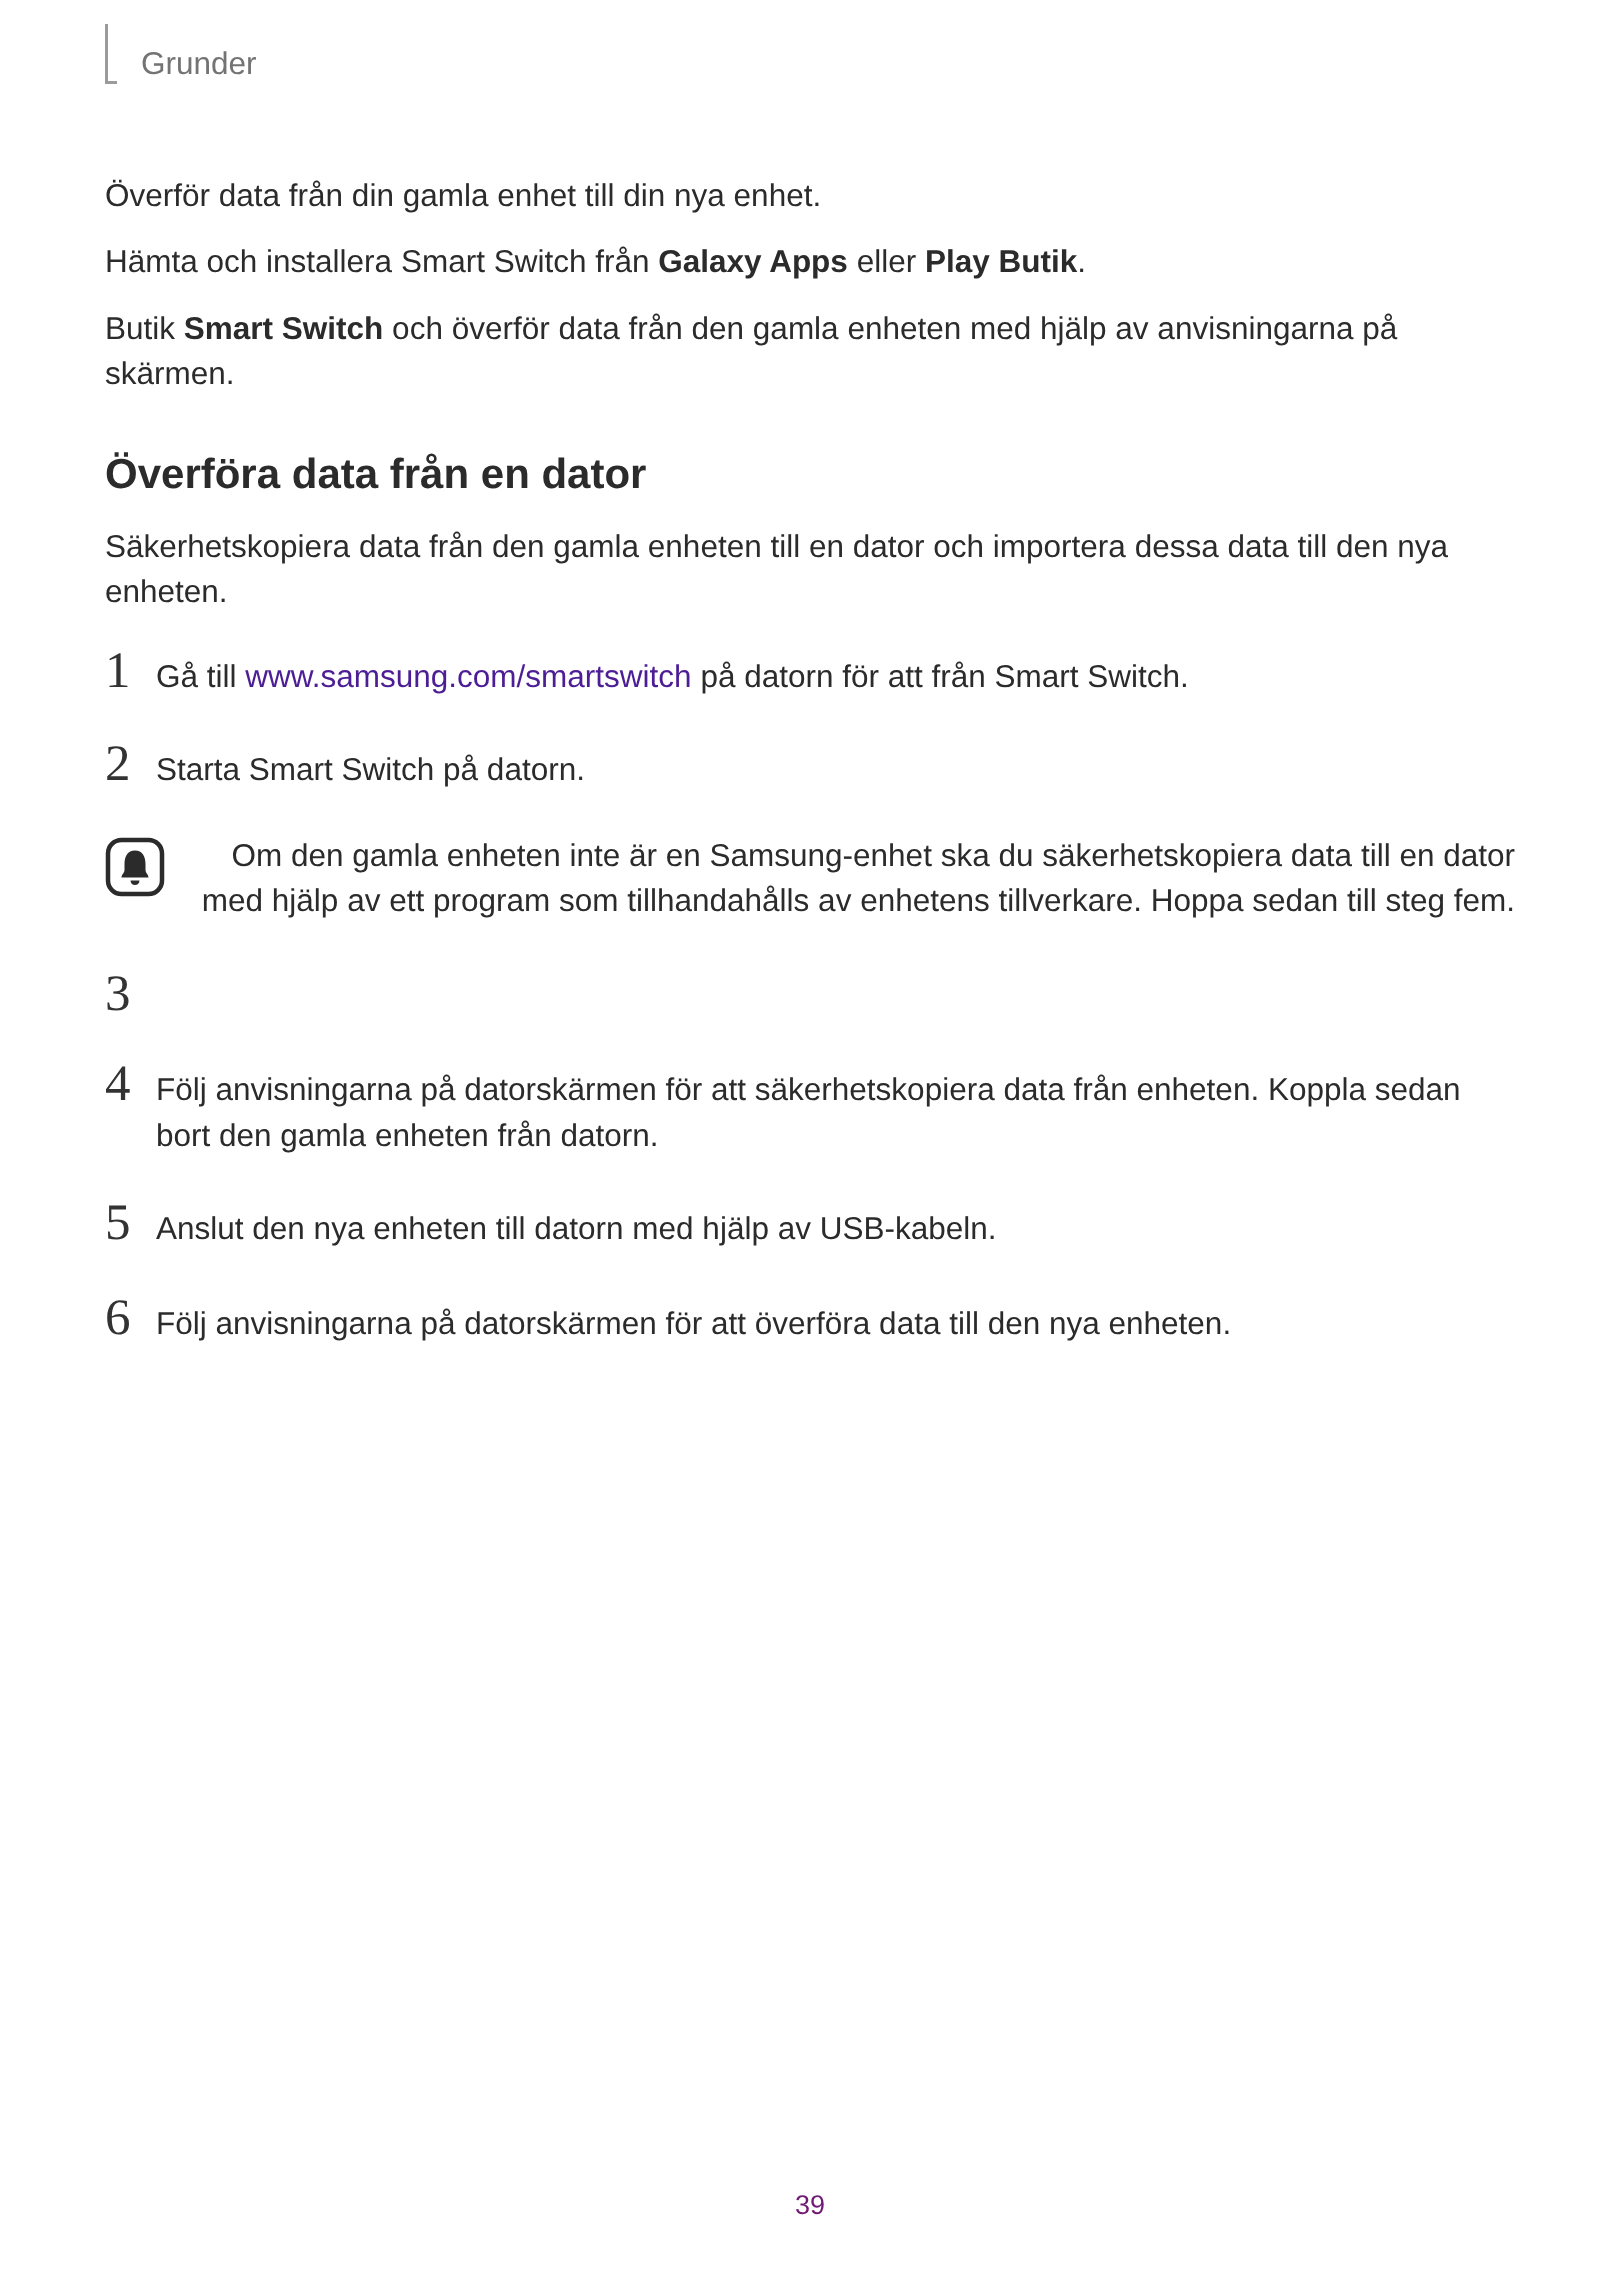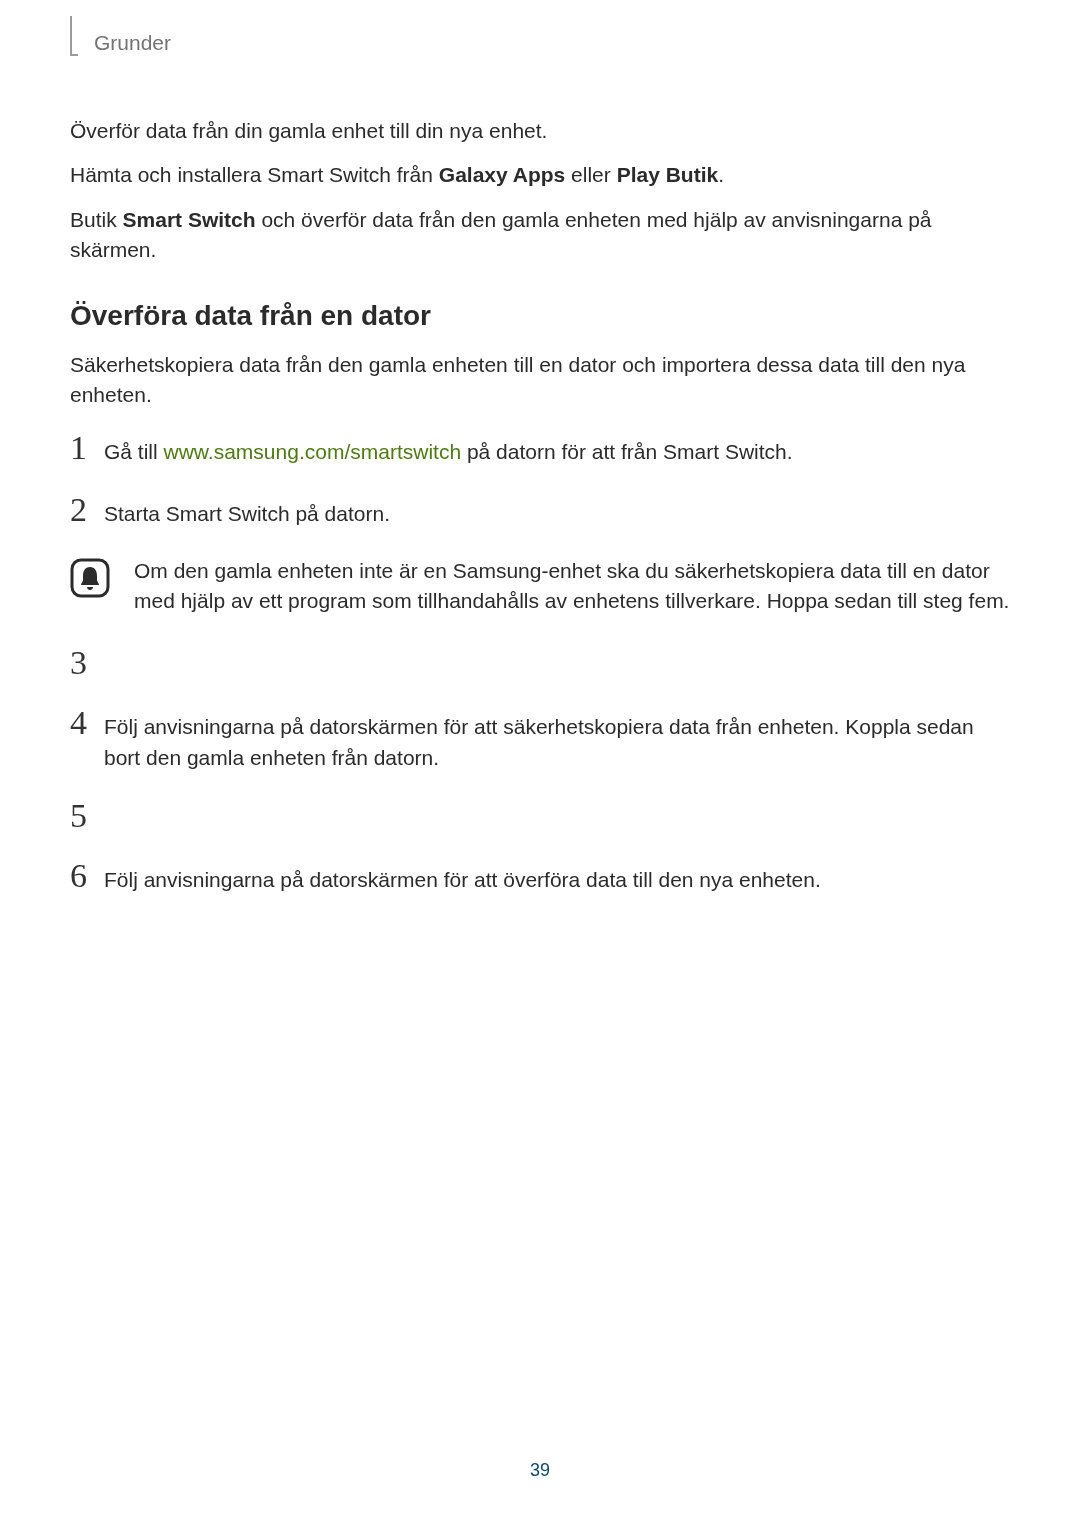--- a/index.html
+++ b/index.html
@@ -59,46 +59,47 @@
     flex-shrink: 0;
     line-height: 1;
     color: #333;
     font-family: Georgia, 'Times New Roman', serif;
   }
   ol.steps > li .step-body {
     padding-top: 6px;
     line-height: 1.45;
   }
   a.link {
-    color: #4d7c0f;
+    color: #4c1d95;
     text-decoration: none;
   }
   .note-row {
     display: flex;
     align-items: flex-start;
     margin: 6px 0 30px 0;
   }
   .note-icon {
     width: 40px;
     height: 40px;
     flex-shrink: 0;
     margin-right: 24px;
     margin-top: 2px;
   }
   .note-text {
     line-height: 1.45;
     padding-top: 0;
+    text-align: right;
   }
   .page-number {
     position: absolute;
     bottom: 46px;
     left: 0;
     right: 0;
     text-align: center;
-    color: #0c4a6e;
+    color: #701a75;
     font-size: 18px;
   }
 </style>
 </head>
 <body>
 
 <div class="page">
   <div class="header-area">
     <div class="tick"></div>
     <span>Grunder</span>
@@ -146,20 +147,21 @@
   <ol class="steps">
     <li>
       <span class="num">3</span>
     </li>
     <li>
       <span class="num">4</span>
       <span class="step-body">Följ anvisningarna på datorskärmen för att säkerhetskopiera data från enheten. Koppla sedan bort den gamla enheten från datorn.</span>
     </li>
     <li>
       <span class="num">5</span>
+      <span class="step-body">Anslut den nya enheten till datorn med hjälp av USB-kabeln.</span>
     </li>
     <li>
       <span class="num">6</span>
       <span class="step-body">Följ anvisningarna på datorskärmen för att överföra data till den nya enheten.</span>
     </li>
   </ol>
 </div>
 
 <div class="page-number">39</div>
 

